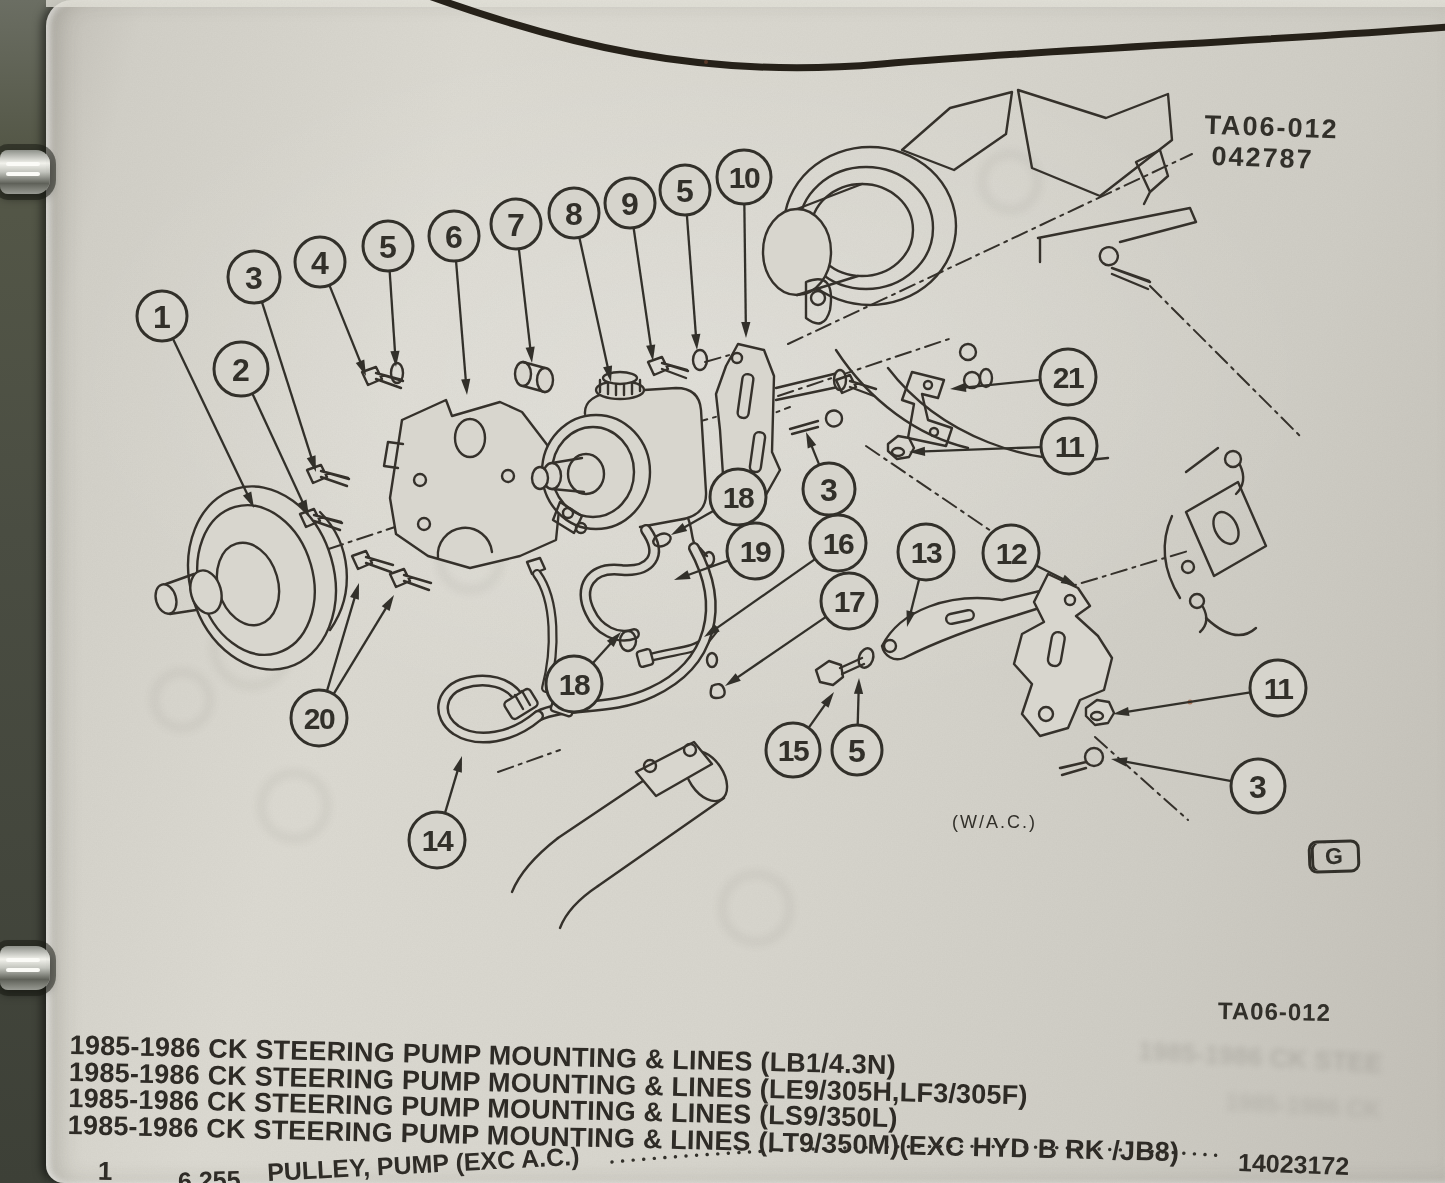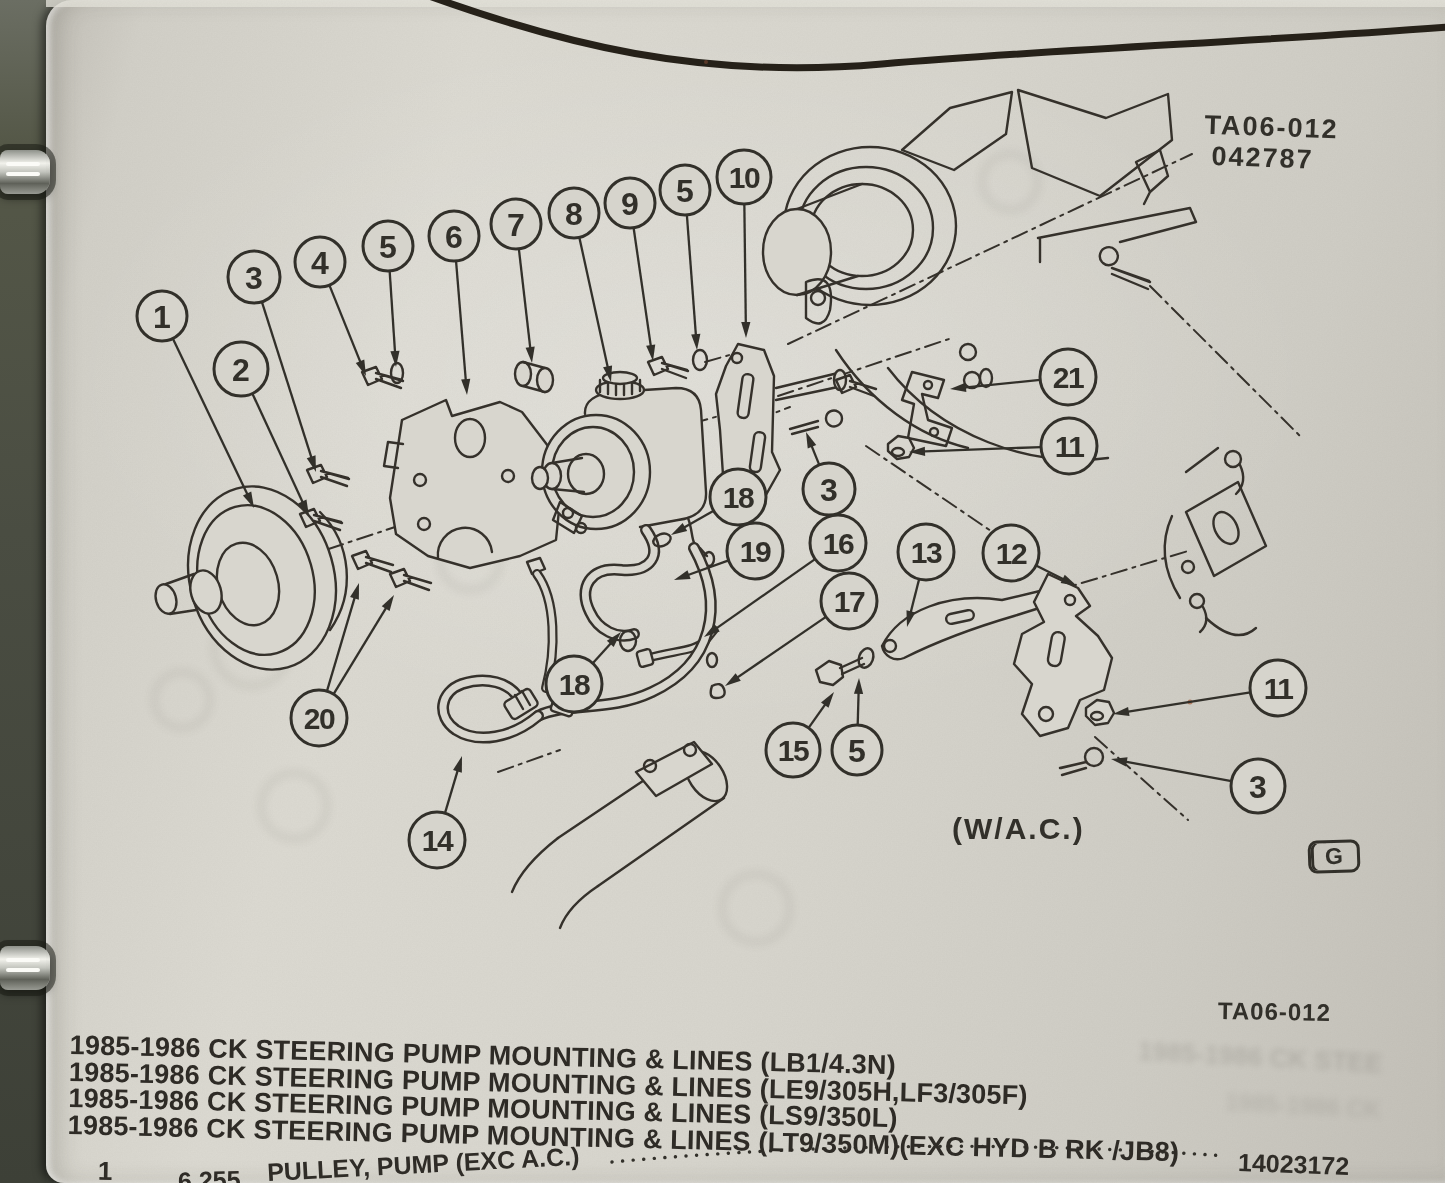--- a/index.html
+++ b/index.html
@@ -20,21 +20,21 @@
   .post{position:absolute;left:0;height:44px;width:50px;border-radius:8px 14px 14px 8px;
     background:linear-gradient(180deg,#8e918a 0%,#f2f2ec 30%,#c2c4bd 50%,#5f6159 76%,#989a93 100%);
     box-shadow:0 0 0 6px rgba(25,27,20,.55),0 4px 10px rgba(0,0,0,.5);}
   .post::after{content:"";position:absolute;left:6px;top:12px;width:34px;height:4px;background:#fbfbf7;border-radius:2px;
     box-shadow:0 10px 0 #fbfbf7;}
   #diagram{position:absolute;left:0;top:0;width:1445px;height:1183px;}
   svg text{font-family:"Liberation Sans",sans-serif;}
   .hudText{position:absolute;color:#32302a;white-space:nowrap;}
   .codeTR{font-size:27px;font-weight:bold;letter-spacing:2px;line-height:31px;transform:rotate(2deg);}
   .codeBR{font-size:24px;font-weight:bold;letter-spacing:1px;transform:rotate(1deg);}
-  .acNote{font-size:30px;font-weight:bold;letter-spacing:2px;text-align:right;}
+  .acNote{font-size:18px;font-weight:normal;letter-spacing:2px;text-align:right;}
   .titleLine{font-size:27px;font-weight:bold;letter-spacing:0.2px;color:#2e2b26;}
   #titles{position:absolute;left:70px;top:1032px;transform:rotate(1.4deg);transform-origin:left top;line-height:26.5px;}
   #footerRow span{position:absolute;font-weight:bold;color:#2f2c27;}
   .gmark{position:absolute;left:1308px;top:840px;width:46px;height:27px;border:3.5px solid #32302a;
     border-radius:9px;display:flex;align-items:center;justify-content:center;transform:rotate(-2deg);
     box-shadow:inset 3px 0 0 #32302a;}
   .gmark div{font-size:23px;font-weight:bold;color:#32302a;line-height:1;}
   .ghostLine{position:absolute;font-weight:bold;color:#4a463f;white-space:nowrap;}
 </style>
 </head>

